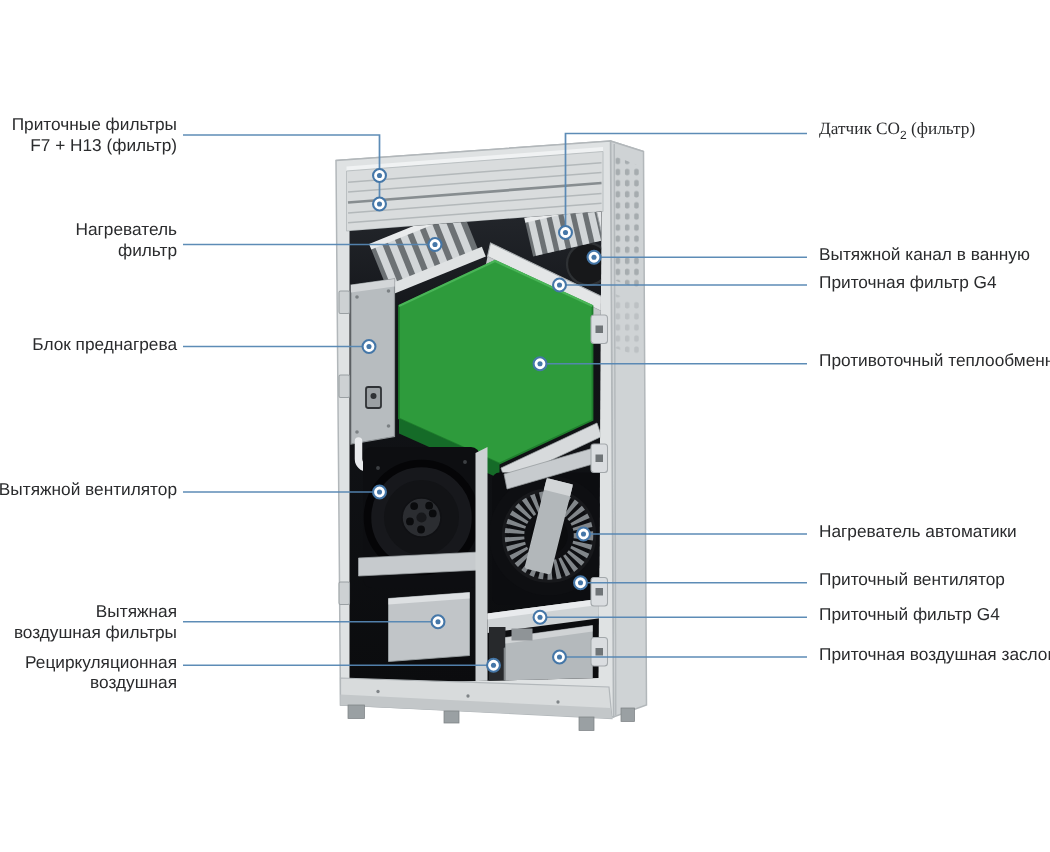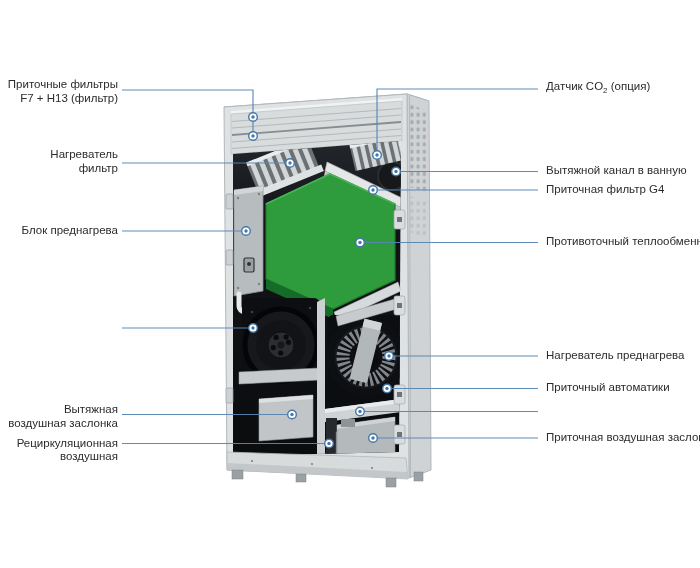--- a/index.html
+++ b/index.html
@@ -9,21 +9,21 @@
   }
   #stage{position:absolute;inset:0;width:700px;height:568px;}
   svg{position:absolute;left:0;top:0;}
   .lbl{
     position:absolute;font-size:11.5px;line-height:13.5px;color:#2a2b2d;
     transform:translateY(-50%);white-space:nowrap;
   }
   .lbl.left{right:582px;text-align:right;}
   .lbl.right{left:546px;text-align:left;}
   .lbl span{display:block;}
-  .lbl .inline{display:inline;}
+  .lbl .inline{display:inline;font-family:Liberation Serif, serif;}
   .lbl sub{font-size:8px;}
 </style>
 </head>
 <body>
 
 <div id="stage">
 
   <svg width="700" height="568" viewBox="0 0 700 568">
     <defs>
       <linearGradient id="interiorGrad" x1="0" y1="0" x2="0" y2="1">
@@ -299,44 +299,50 @@
     <span>Приточные фильтры</span>
     <span>F7 + H13 (фильтр)</span>
   </div>
   <div class="lbl left" style="top:161px">
     <span>Нагреватель</span>
     <span>фильтр</span>
   </div>
   <div class="lbl left" style="top:230.5px">
     <span>Блок преднагрева</span>
   </div>
+  <div class="lbl left" style="top:327.5px">
+    <span>Вытяжной вентилятор</span>
+  </div>
   <div class="lbl left" style="top:416px">
     <span>Вытяжная</span>
-    <span>воздушная заслонка</span>
+    <span>воздушная фильтры</span>
   </div>
   <div class="lbl left" style="top:449.5px">
     <span>Рециркуляционная</span>
     <span>воздушная</span>
   </div>
 
   <div class="lbl right" style="top:88.5px">
-    <span class="inline">Датчик CO</span><sub>2</sub><span class="inline"> (опция)</span>
+    <span class="inline">Датчик CO</span><sub>2</sub><span class="inline"> (фильтр)</span>
   </div>
   <div class="lbl right" style="top:171px">
     <span>Вытяжной канал в ванную</span>
   </div>
   <div class="lbl right" style="top:189.5px">
     <span>Приточная фильтр G4</span>
   </div>
   <div class="lbl right" style="top:242px">
     <span>Противоточный теплообменник</span>
   </div>
   <div class="lbl right" style="top:355.5px">
-    <span>Нагреватель преднагрева</span>
+    <span>Нагреватель автоматики</span>
   </div>
   <div class="lbl right" style="top:388px">
-    <span>Приточный автоматики</span>
+    <span>Приточный вентилятор</span>
+  </div>
+  <div class="lbl right" style="top:410.5px">
+    <span>Приточный фильтр G4</span>
   </div>
   <div class="lbl right" style="top:438px">
     <span>Приточная воздушная заслонка</span>
   </div>
 
 </div>
 
 </body></html>

